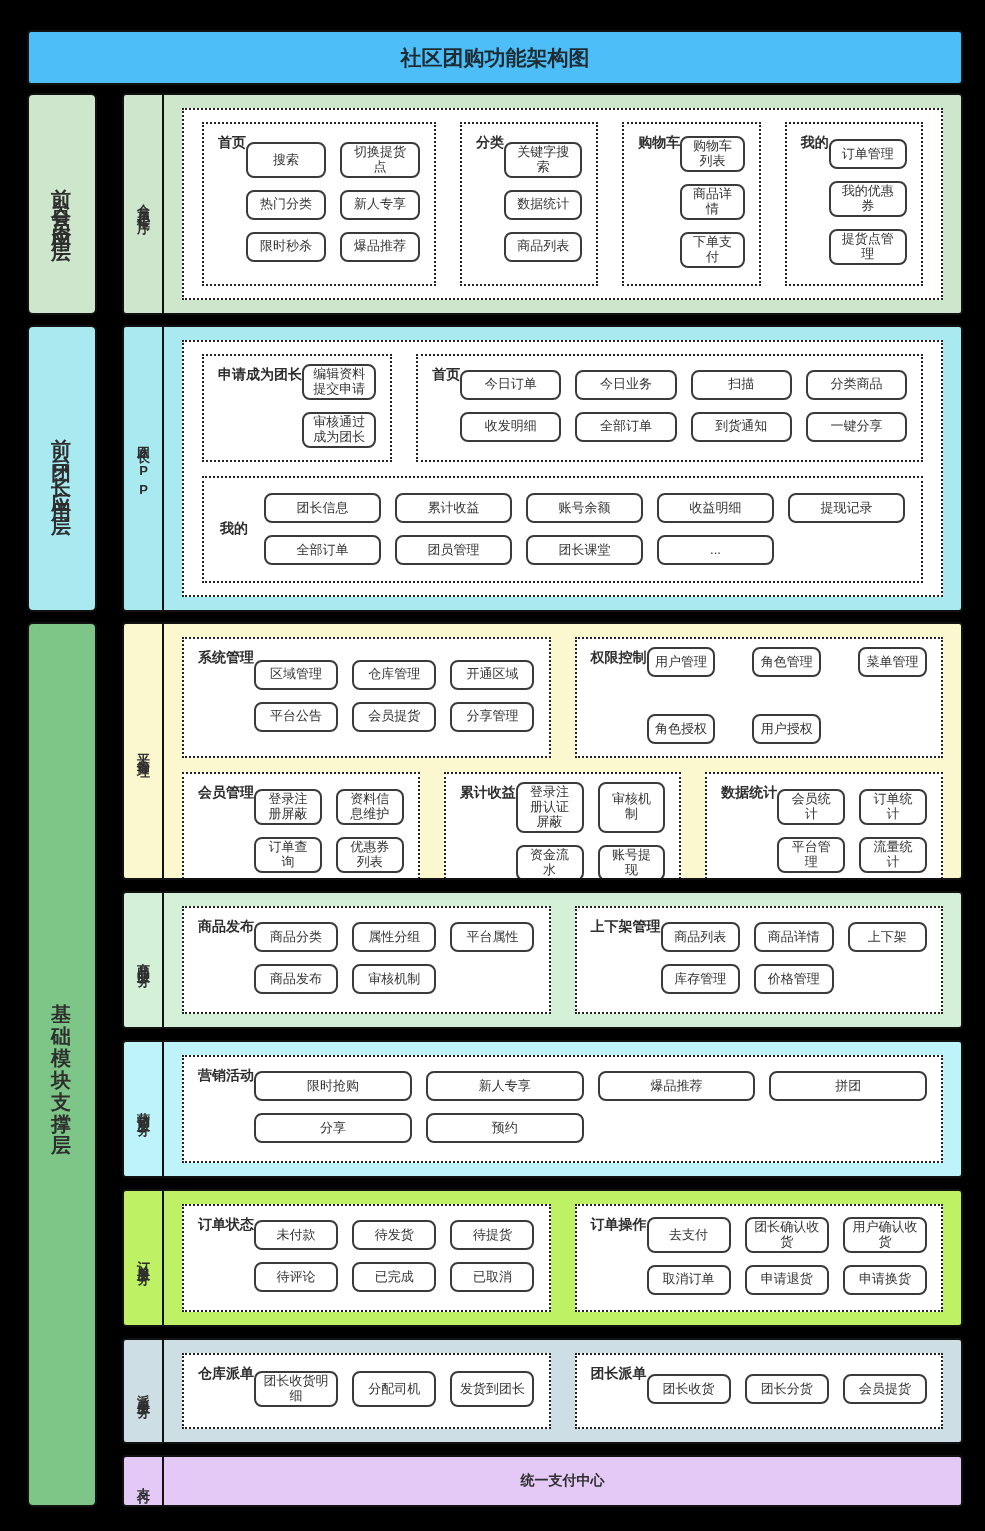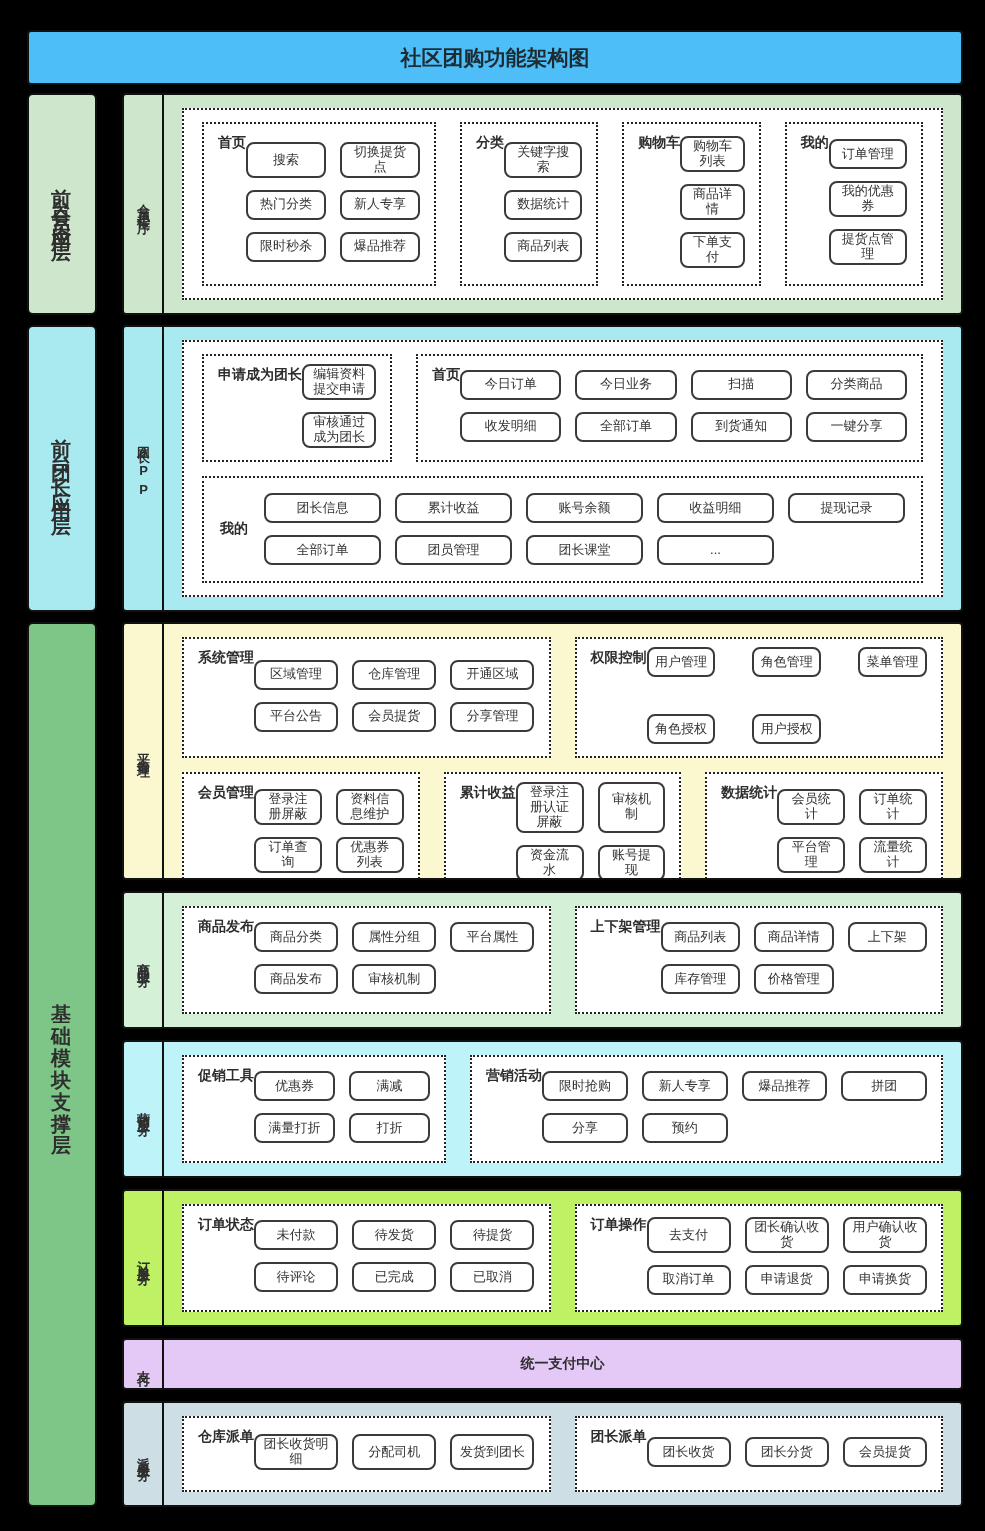--- a/index.html
+++ b/index.html
@@ -265,29 +265,20 @@
                 </div>
               </div>
             </div>
           </div>
           <div class="row-panel" style="background: rgb(190, 244, 249); flex: 0 0 138px;">
             <div class="row-strip">
               <span class="vtext">营销服务</span>
             </div>
             <div class="row-content">
               <div class="group-row">
-                <div class="group-box" style="flex: 1 1 0%;">
-                  <div class="group-title">促销工具</div>
-                  <div class="item-grid" style="grid-template-columns: repeat(2, 1fr);">
-                    <div class="item-btn">优惠券</div>
-                    <div class="item-btn">满减</div>
-                    <div class="item-btn">满量打折</div>
-                    <div class="item-btn">打折</div>
-                  </div>
-                </div>
                 <div class="group-box" style="flex: 1.9 1 0%;">
                   <div class="group-title">营销活动</div>
                   <div class="item-grid" style="grid-template-columns: repeat(4, 1fr);">
                     <div class="item-btn">限时抢购</div>
                     <div class="item-btn">新人专享</div>
                     <div class="item-btn">爆品推荐</div>
                     <div class="item-btn">拼团</div>
                     <div class="item-btn">分享</div>
                     <div class="item-btn">预约</div>
                   </div>
@@ -319,28 +310,20 @@
                     <div class="item-btn">团长确认收货</div>
                     <div class="item-btn">用户确认收货</div>
                     <div class="item-btn">取消订单</div>
                     <div class="item-btn">申请退货</div>
                     <div class="item-btn">申请换货</div>
                   </div>
                 </div>
               </div>
             </div>
           </div>
-          <div class="row-panel" style="background: rgb(228, 201, 247); flex: 0 0 52px;">
-            <div class="row-strip">
-              <span class="vtext">支付</span>
-            </div>
-            <div class="row-content">
-              <div class="center-text">统一支付中心</div>
-            </div>
-          </div>
           <div class="row-panel" style="background: rgb(206, 222, 229); flex: 0 0 106px;">
             <div class="row-strip">
               <span class="vtext">派单服务</span>
             </div>
             <div class="row-content">
               <div class="group-row">
                 <div class="group-box" style="flex: 1 1 0%;">
                   <div class="group-title">仓库派单</div>
                   <div class="item-grid" style="grid-template-columns: repeat(3, 1fr);">
                     <div class="item-btn">团长收货明细</div>
@@ -350,18 +333,26 @@
                 </div>
                 <div class="group-box" style="flex: 1 1 0%;">
                   <div class="group-title">团长派单</div>
                   <div class="item-grid" style="grid-template-columns: repeat(3, 1fr);">
                     <div class="item-btn">团长收货</div>
                     <div class="item-btn">团长分货</div>
                     <div class="item-btn">会员提货</div>
                   </div>
                 </div>
               </div>
+            </div>
+          </div>
+          <div class="row-panel" style="background: rgb(228, 201, 247); flex: 0 0 52px;">
+            <div class="row-strip">
+              <span class="vtext">支付</span>
+            </div>
+            <div class="row-content">
+              <div class="center-text">统一支付中心</div>
             </div>
           </div>
         </div>
       </div>
     </div>
 </div>
 
 </body></html>

